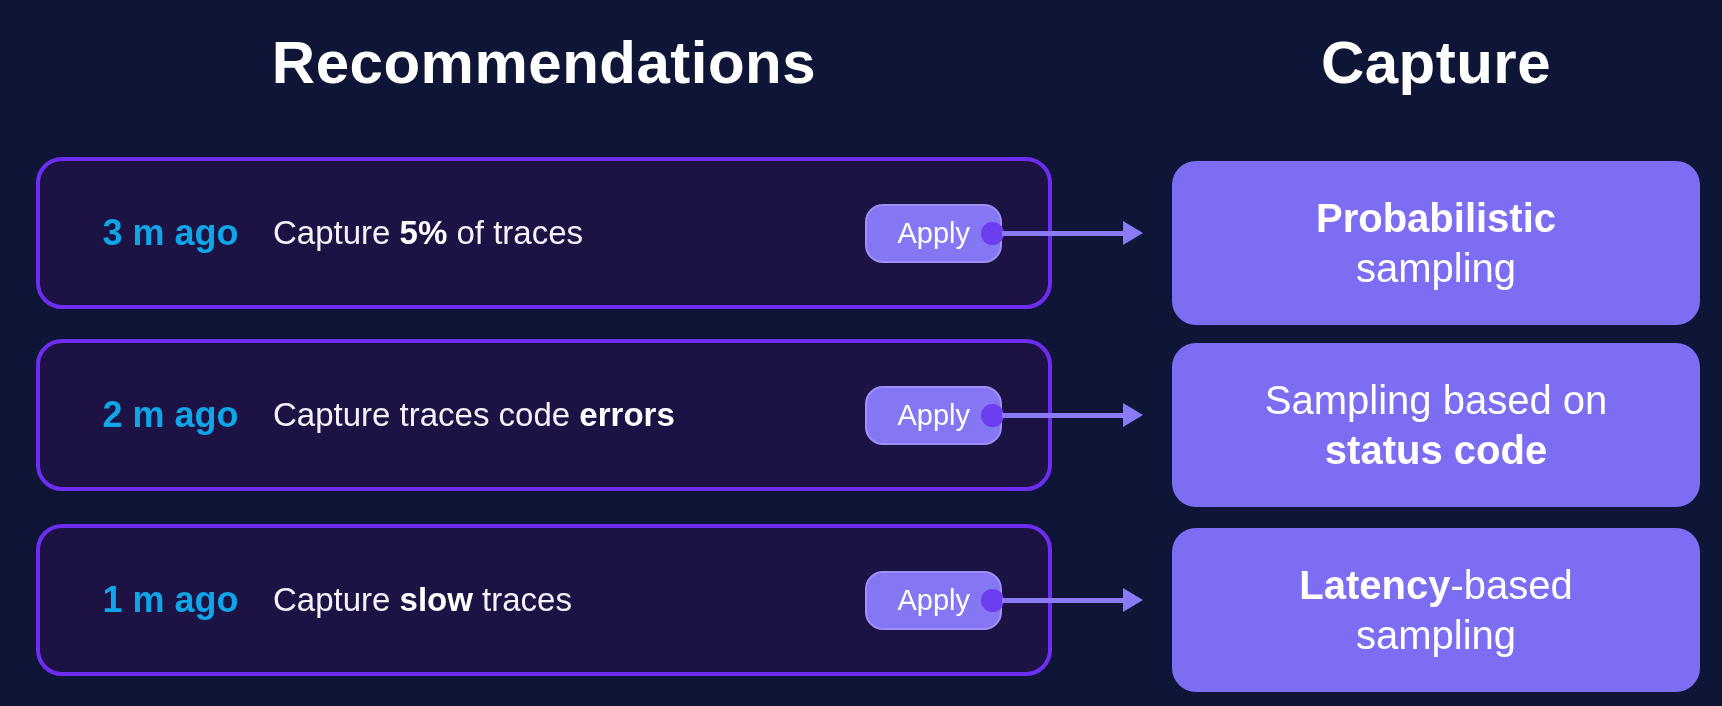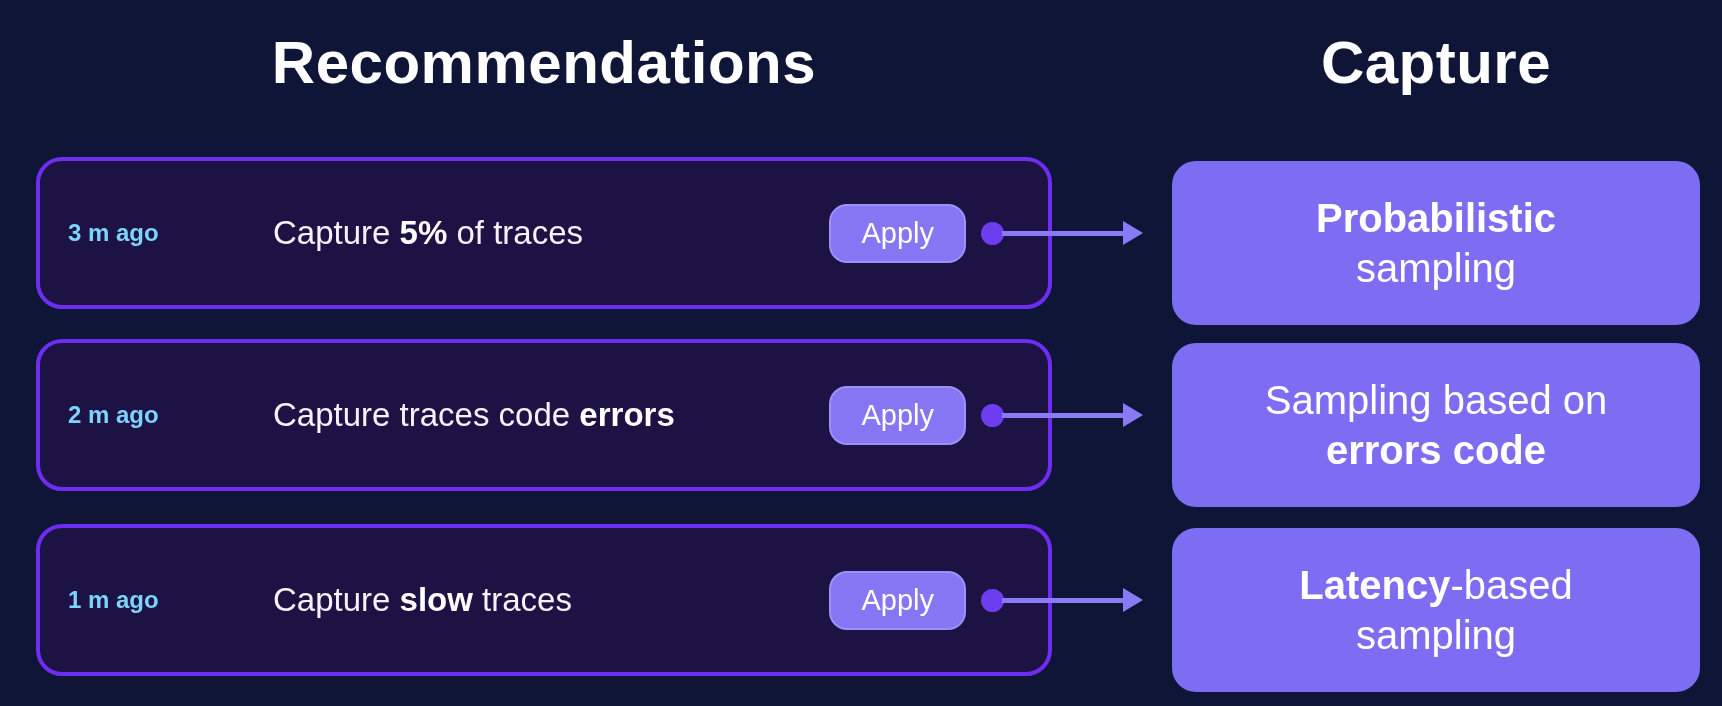--- a/index.html
+++ b/index.html
@@ -46,37 +46,38 @@
     box-sizing: border-box;
     background: #1C1243;
     border: 4px solid #6D2EF1;
     border-radius: 26px;
     display: flex;
     align-items: center;
     padding-left: 28px;
   }
   .time {
     width: 205px;
-    color: #7dd3fc;
-    font-size: 24px;
+    color: #0ea5e9;
+    font-size: 36px;
     font-weight: 600;
     flex: 0 0 auto;
+    text-align: center;
   }
   .desc {
     color: #F4F2FA;
     font-size: 33px;
     font-weight: 500;
     flex: 0 1 auto;
     white-space: nowrap;
   }
   .desc .b, .policy-text .b { font-weight: 800; color: #FFFFFF; }
 
   .apply-btn {
     margin-left: auto;
-    margin-right: 82px;
+    margin-right: 46px;
     flex: 0 0 auto;
     background: #8577F3;
     border: 2px solid #9D90F6;
     border-radius: 18px;
     color: #FFFFFF;
     font-family: "Liberation Sans", sans-serif;
     font-size: 29px;
     font-weight: 500;
     padding: 11px 30px;
     cursor: pointer;
@@ -169,21 +170,21 @@
       <button class="apply-btn">Apply</button>
     </div>
     <div class="connector">
       <span class="dot"></span>
       <span class="line"></span>
       <span class="arrowhead"></span>
     </div>
     <div class="policy-card">
       <div class="policy-text">
         <span>Sampling based on</span><span class="b"></span><span></span><br>
-        <span></span><span class="b">errors code</span><span></span>
+        <span></span><span class="b">status code</span><span></span>
       </div>
     </div>
   </div>
 
   <div class="row r2">
     <div class="rec-card">
       <span class="time">1 m ago</span>
       <span class="desc"><span>Capture </span><span class="b">slow</span><span> traces</span></span>
       <button class="apply-btn">Apply</button>
     </div>

